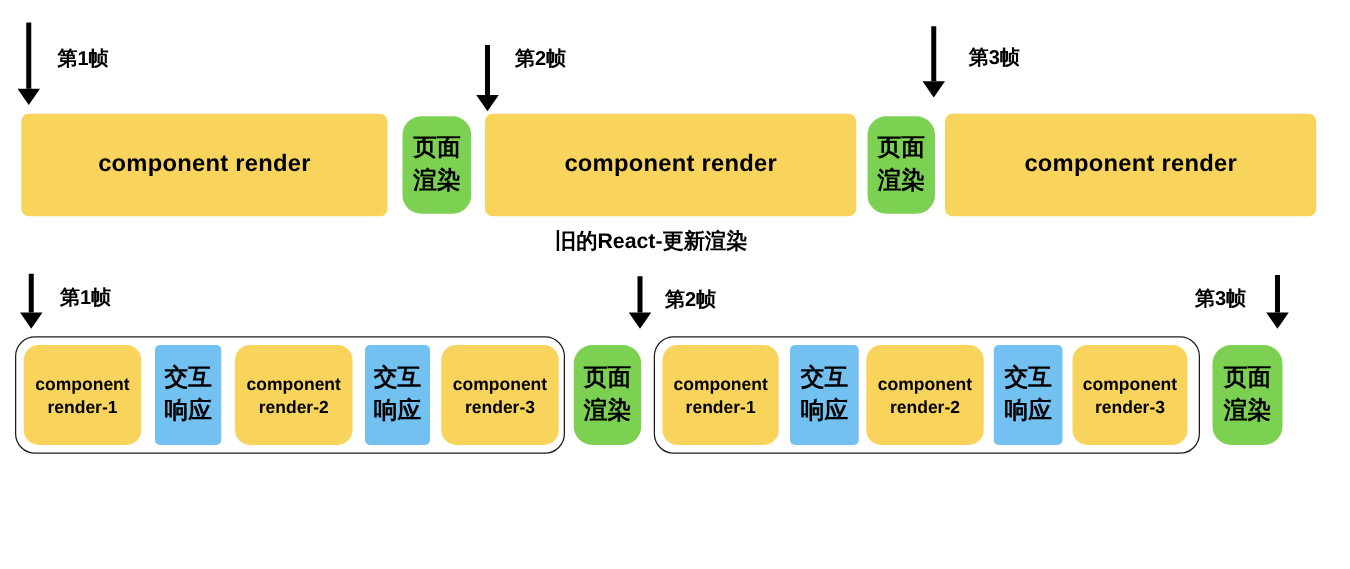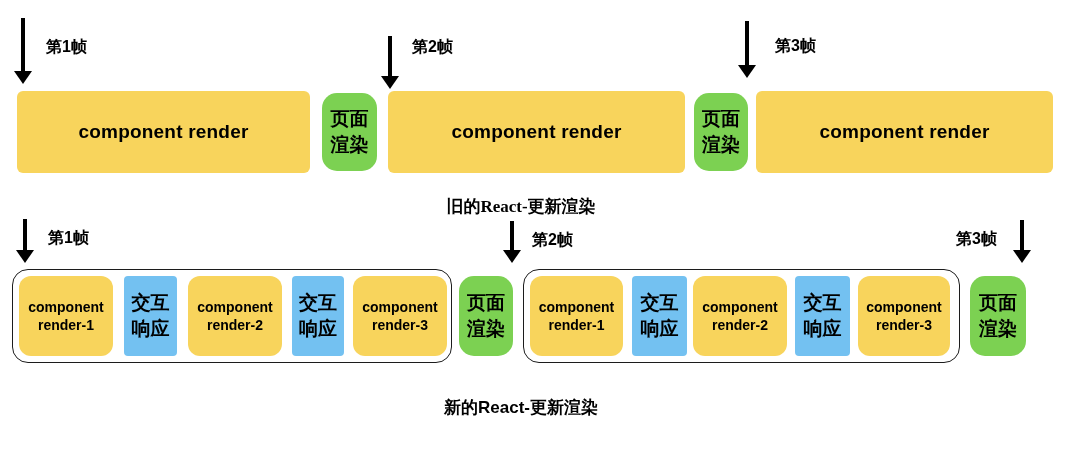--- a/index.html
+++ b/index.html
@@ -89,21 +89,21 @@
 渲染</div>
 
   <div class="arrow" style="left:738px; top:21px; height:57px;">
     <div class="arrow-stem"></div>
     <div class="arrow-head"></div>
   </div>
   <div class="frame-label" style="left:775px; top:36px;">第3帧</div>
 
   <div class="block yellow render-lg" style="left:756px; top:91px; width:297px; height:82px;">component render</div>
 
-  <div class="caption" style="top:195px;font-family:Liberation Serif, serif;">旧的React-更新渲染</div>
+  <div class="caption" style="top:181px;">旧的React-更新渲染</div>
 
   <div class="arrow" style="left:16px; top:219px; height:44px;">
     <div class="arrow-stem"></div>
     <div class="arrow-head"></div>
   </div>
   <div class="frame-label" style="left:48px; top:228px;">第1帧</div>
 
   <div class="group" style="left:12px; top:269px; width:440px; height:94px;"></div>
   <div class="block yellow render-sm" style="left:19px; top:276px; width:94px; height:80px;">component
 render-1</div>
@@ -139,15 +139,14 @@
 
   <div class="block green" style="left:970px; top:276px; width:56px; height:80px;">页面
 渲染</div>
 
   <div class="frame-label" style="left:956px; top:229px;">第3帧</div>
   <div class="arrow" style="left:1013px; top:220px; height:43px;">
     <div class="arrow-stem"></div>
     <div class="arrow-head"></div>
   </div>
 
-  <div class="caption" style="top:396px;">新的React-更新渲染</div>
 
 </div>
 
 </body></html>

